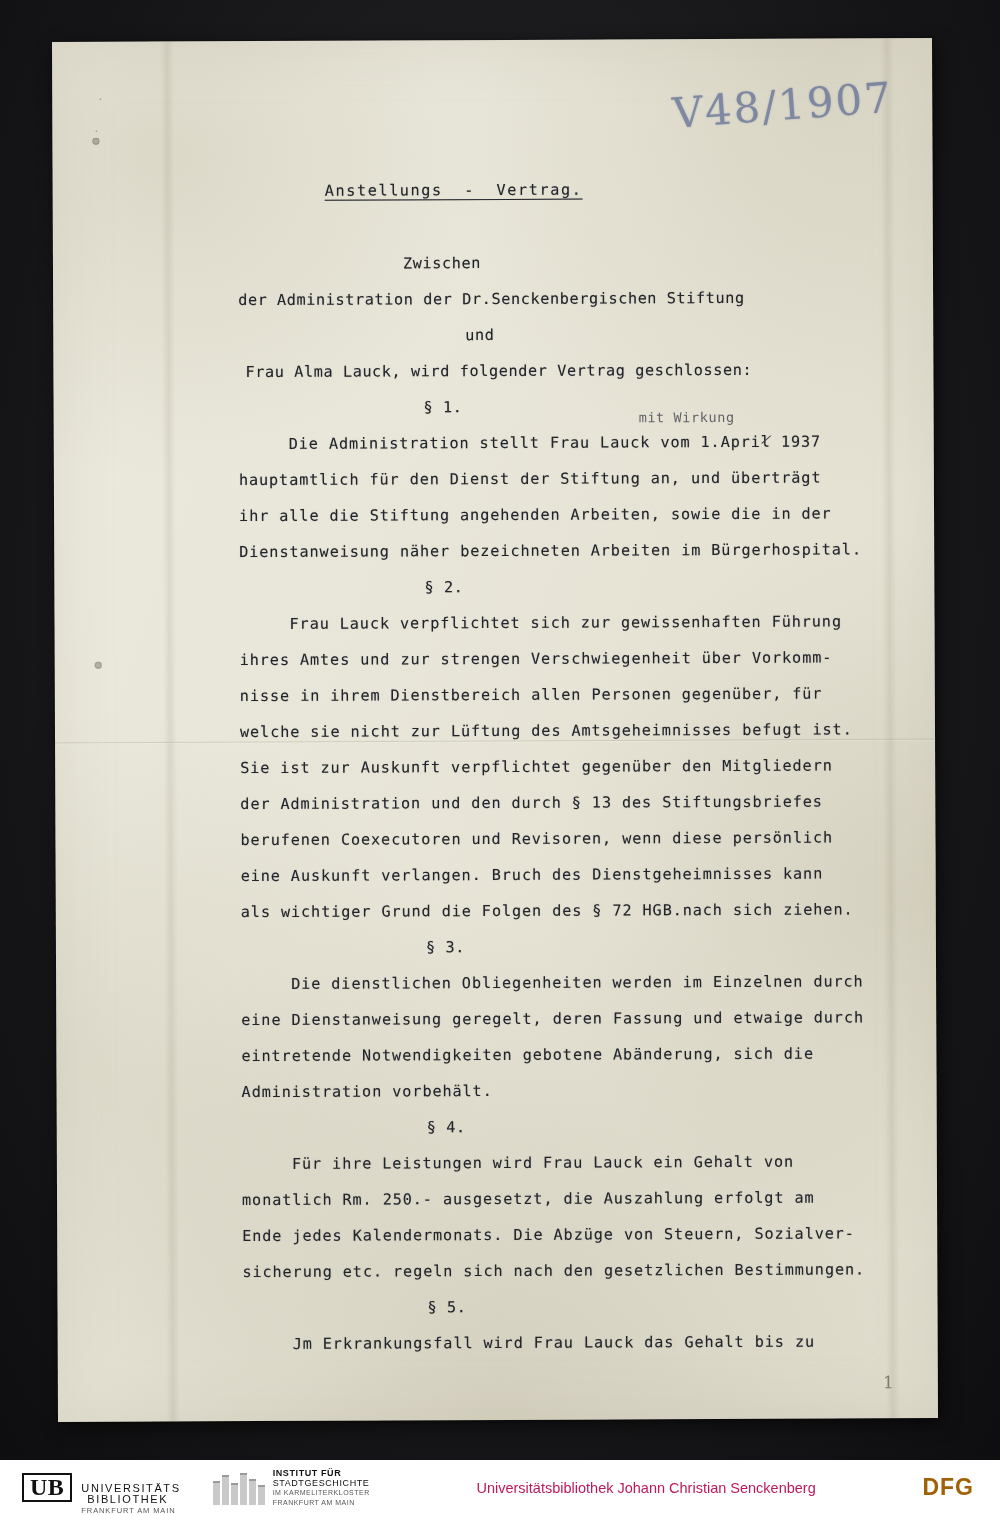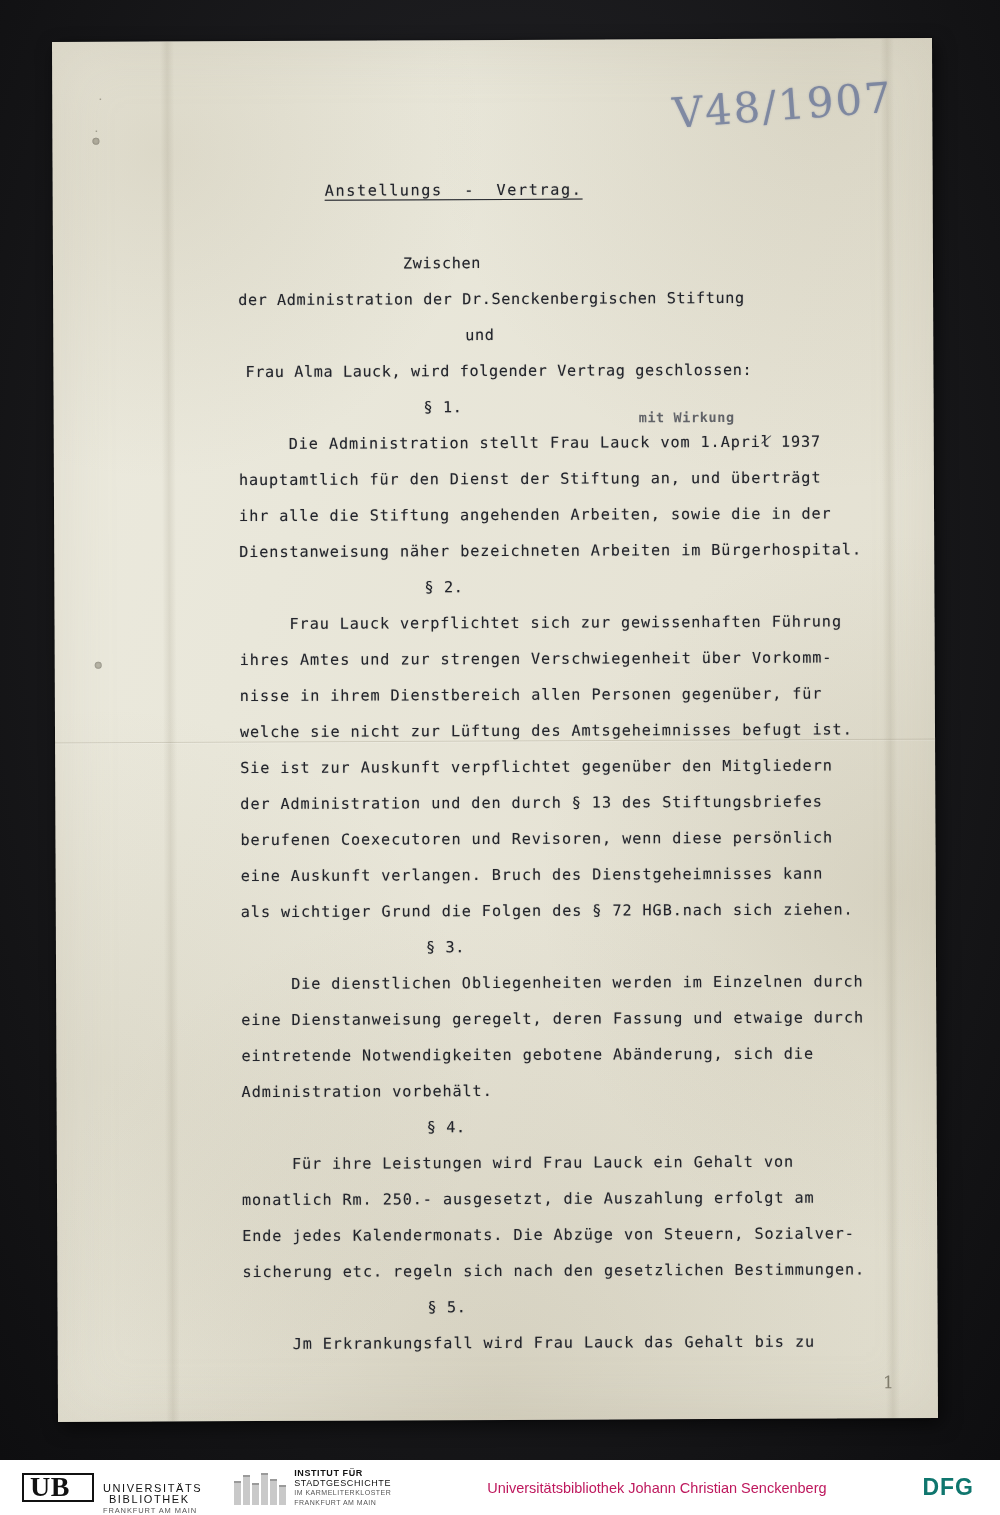--- a/index.html
+++ b/index.html
@@ -135,21 +135,20 @@
   
   #insertion {
     position: absolute;
     left: 585px;
     top: 370px;
     font-family: "DejaVu Sans Mono", monospace;
     font-size: 13.5px;
     color: #4a4d55;
     letter-spacing: 0.6px;
     opacity: 0.85;
-    font-weight: bold;
   }
   #insert-caret {
     position: absolute;
     left: 712px;
     top: 392px;
     font-size: 15px;
     color: #3a3d46;
     transform: rotate(18deg);
   }
 
@@ -202,25 +201,25 @@
     height: 55px;
   }
   #ub-logo {
     display: flex;
     align-items: center;
     padding-left: 22px;
     gap: 9px;
   }
   .ub-badge {
     font-family: "Liberation Serif", serif;
-    font-size: 28px;
+    font-size: 24px;
     font-weight: bold;
     color: #111;
     border: 2px solid #111;
-    padding: 0px 22px 1px 6px;
+    padding: 0px 6px 1px 6px;
     line-height: 24px;
     letter-spacing: 0.5px;
   }
   .ub-text {
     line-height: 11px;
     color: #111;
   }
   .ub-text .l1 { font-size: 11px; letter-spacing: 1.6px; margin-top: 24px; }
   .ub-text .l2 { font-size: 11px; letter-spacing: 1.6px; padding-left: 6px; }
   .ub-text .l3 { font-size: 7.5px; letter-spacing: 0.9px; color: #555; }
@@ -258,21 +257,21 @@
     text-align: center;
     font-size: 14.5px;
     color: #be185d;
     font-family: "Liberation Sans", sans-serif;
   }
   #dfg-logo {
     padding-right: 26px;
     font-family: "Liberation Sans", sans-serif;
     font-size: 23px;
     font-weight: bold;
-    color: #0f766e;
+    color: #a16207;
     letter-spacing: 1px;
   }
 </style>
 </head>
 <body>
 
 <div id="viewer">
 
   <div id="scan-area">
 

